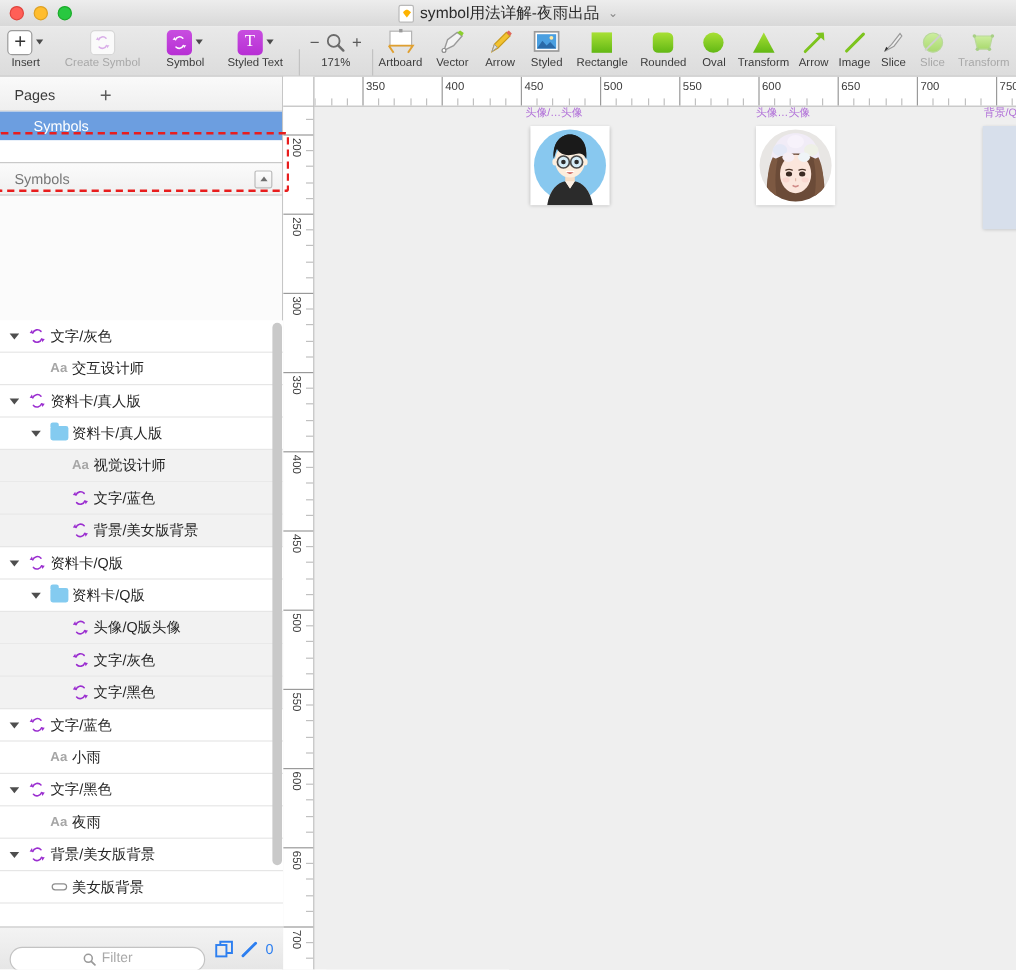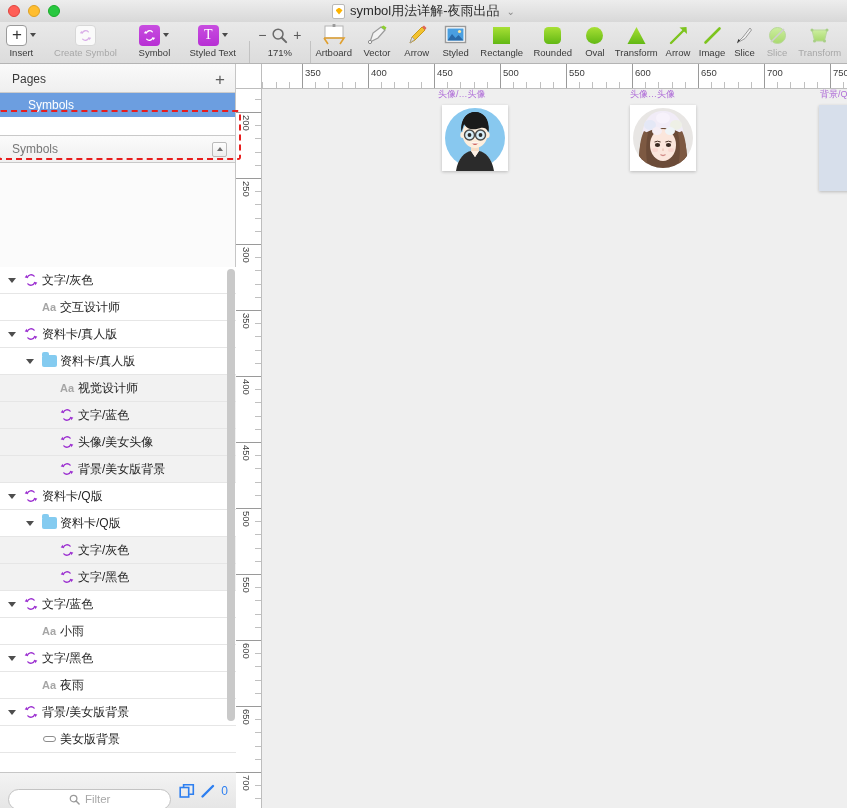--- a/index.html
+++ b/index.html
@@ -68,21 +68,21 @@
 
   .zoom-grp { display:flex; align-items:center; gap:5px; height:24px; }
   .zsign { font-size: 14px; color:#5a5a5a; }
 
   
   .leftpanel {
     position: absolute; left: 0; top: 64px; width: 236px; height: 744px;
     background: #fbfbfb; border-right: 1px solid #c6c6c6;
   }
   .panel-head {
-    height: 29px; display: flex; align-items: center; justify-content: space-between;
+    height: 29px; display: flex; align-items: center; 
     padding: 2px 10px 0 12px;
     background: linear-gradient(to bottom,#fafafa,#efefef);
     border-bottom: 1px solid #ccc;
     font-size: 12px; color: #3a3a3a; gap: 37px;
   }
   .plus-btn { font-size: 17px; color: #5c5c5c; font-weight: 300; line-height: 1; cursor: default; }
 
   .pages-list { background: #fff; }
   .page-row {
     height: 24px; display: flex; align-items: center; padding-left: 28px;
@@ -509,32 +509,20 @@
         <div class="layer-row shaded">
           <span style="width: 40px; flex: 0 0 auto;"></span>
           <span class="disc"></span>
           <span class="lay-ico">
             <svg width="14" height="14" viewBox="0 0 16 16">
               <path d="M3.8 5.2 A4.6 4.6 0 0 1 11.6 3.6 M12.2 10.8 A4.6 4.6 0 0 1 4.4 12.4" fill="none" stroke="#9b2fd0" stroke-width="1.5" stroke-linecap="round"></path>
               <path d="M3 2 L4.2 5.6 L0.8 5.2 Z" fill="#9b2fd0"></path>
               <path d="M13 14 L11.8 10.4 L15.2 10.8 Z" fill="#9b2fd0"></path>
             </svg>
           </span>
-          <span class="lay-lbl">头像/美女头像</span>
-        </div>
-        <div class="layer-row shaded">
-          <span style="width: 40px; flex: 0 0 auto;"></span>
-          <span class="disc"></span>
-          <span class="lay-ico">
-            <svg width="14" height="14" viewBox="0 0 16 16">
-              <path d="M3.8 5.2 A4.6 4.6 0 0 1 11.6 3.6 M12.2 10.8 A4.6 4.6 0 0 1 4.4 12.4" fill="none" stroke="#9b2fd0" stroke-width="1.5" stroke-linecap="round"></path>
-              <path d="M3 2 L4.2 5.6 L0.8 5.2 Z" fill="#9b2fd0"></path>
-              <path d="M13 14 L11.8 10.4 L15.2 10.8 Z" fill="#9b2fd0"></path>
-            </svg>
-          </span>
           <span class="lay-lbl">背景/美女版背景</span>
         </div>
         <div class="layer-row">
           <span style="width: 4px; flex: 0 0 auto;"></span>
           <span class="disc">
             <i></i>
           </span>
           <span class="lay-ico">
             <svg width="14" height="14" viewBox="0 0 16 16">
               <path d="M3.8 5.2 A4.6 4.6 0 0 1 11.6 3.6 M12.2 10.8 A4.6 4.6 0 0 1 4.4 12.4" fill="none" stroke="#9b2fd0" stroke-width="1.5" stroke-linecap="round"></path>
@@ -546,20 +534,32 @@
         </div>
         <div class="layer-row">
           <span style="width: 22px; flex: 0 0 auto;"></span>
           <span class="disc">
             <i></i>
           </span>
           <span class="lay-ico">
             <span class="folder-glyph"></span>
           </span>
           <span class="lay-lbl">资料卡/Q版</span>
+        </div>
+        <div class="layer-row shaded">
+          <span style="width: 40px; flex: 0 0 auto;"></span>
+          <span class="disc"></span>
+          <span class="lay-ico">
+            <svg width="14" height="14" viewBox="0 0 16 16">
+              <path d="M3.8 5.2 A4.6 4.6 0 0 1 11.6 3.6 M12.2 10.8 A4.6 4.6 0 0 1 4.4 12.4" fill="none" stroke="#9b2fd0" stroke-width="1.5" stroke-linecap="round"></path>
+              <path d="M3 2 L4.2 5.6 L0.8 5.2 Z" fill="#9b2fd0"></path>
+              <path d="M13 14 L11.8 10.4 L15.2 10.8 Z" fill="#9b2fd0"></path>
+            </svg>
+          </span>
+          <span class="lay-lbl">头像/Q版头像</span>
         </div>
         <div class="layer-row shaded">
           <span style="width: 40px; flex: 0 0 auto;"></span>
           <span class="disc"></span>
           <span class="lay-ico">
             <svg width="14" height="14" viewBox="0 0 16 16">
               <path d="M3.8 5.2 A4.6 4.6 0 0 1 11.6 3.6 M12.2 10.8 A4.6 4.6 0 0 1 4.4 12.4" fill="none" stroke="#9b2fd0" stroke-width="1.5" stroke-linecap="round"></path>
               <path d="M3 2 L4.2 5.6 L0.8 5.2 Z" fill="#9b2fd0"></path>
               <path d="M13 14 L11.8 10.4 L15.2 10.8 Z" fill="#9b2fd0"></path>
             </svg>

